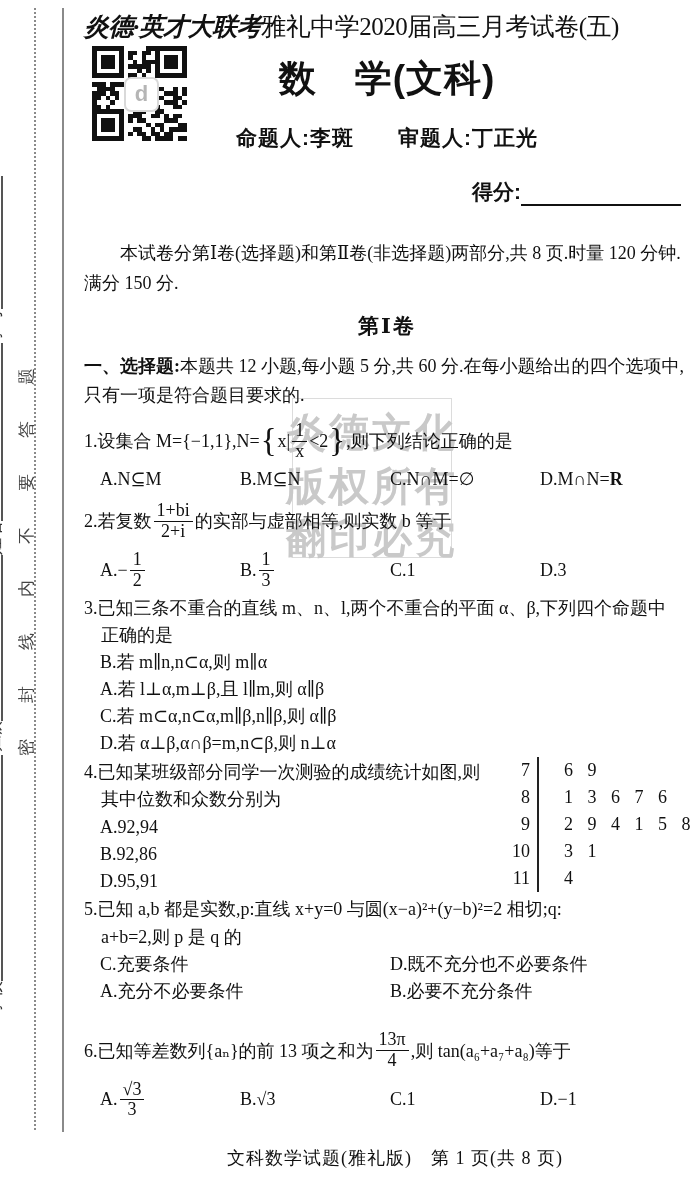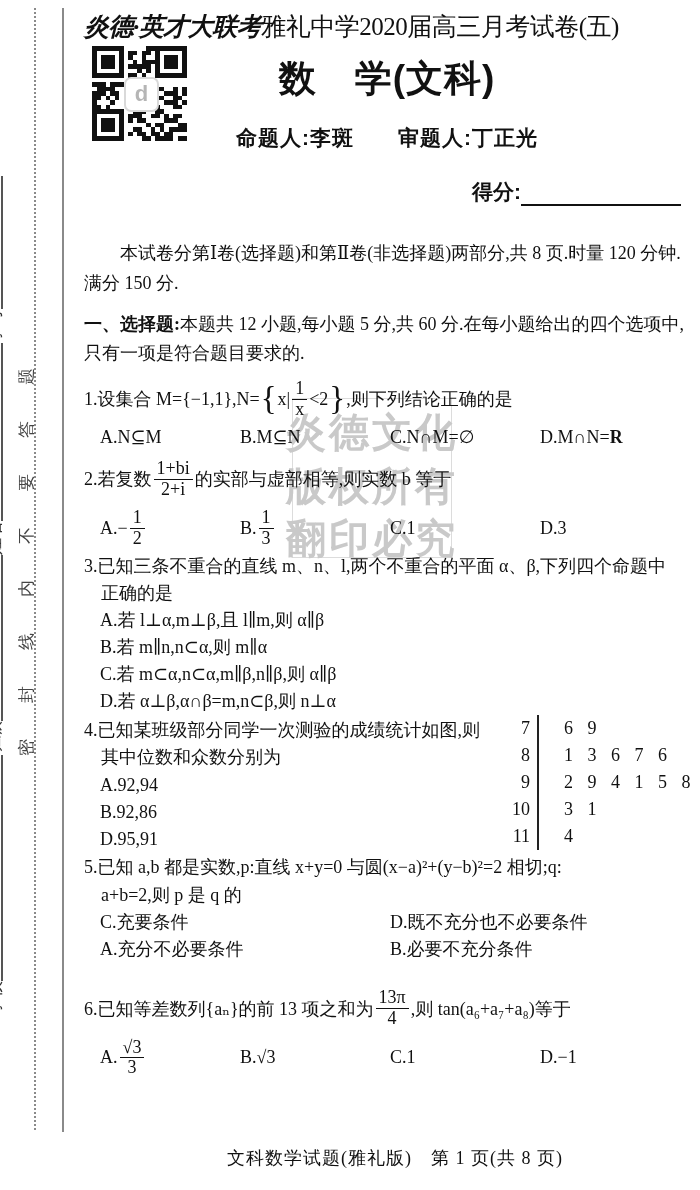--- a/index.html
+++ b/index.html
@@ -597,20 +597,21 @@
       <span>命题人:李斑</span><span>　　</span><span>审题人:丁正光</span>
     </div>
 
     <div class="score-line sans">
       <span>得分:</span><span class="score-blank"></span>
     </div>
   </div>
 
   <p class="intro">本试卷分第Ⅰ卷(选择题)和第Ⅱ卷(非选择题)两部分,共 8 页.时量 120 分钟.满分 150 分.</p>
 
+  <div class="sec-title">第Ⅰ卷</div>
 
   <p class="instructions">
     <span class="lead">一、选择题:</span><span>本题共 12 小题,每小题 5 分,共 60 分.在每小题给出的四个选项中,只有一项是符合题目要求的.</span>
   </p>
 
   <div class="q q1">
     <div class="stem mline">
       <span>1.设集合 M={−1,1},N=</span><span class="brace">{</span><span>x|</span><span class="frac"><span class="num">1</span><span class="den">x</span></span><span>&lt;2</span><span class="brace">}</span><span>,则下列结论正确的是</span>
     </div>
     <div class="optrow">
@@ -630,22 +631,22 @@
       <span class="c2 optcell"><span>B.</span><span class="frac"><span class="num">1</span><span class="den">3</span></span></span>
       <span class="c3">C.1</span>
       <span class="c4">D.3</span>
     </div>
   </div>
 
   <div class="q q3">
     <div>3.已知三条不重合的直线 m、n、l,两个不重合的平面 α、β,下列四个命题中</div>
     <div class="l2">正确的是</div>
     <div class="optlines">
+      <div>B.若 m∥n,n⊂α,则 m∥α</div>
       <div>A.若 l⊥α,m⊥β,且 l∥m,则 α∥β</div>
-      <div>B.若 m∥n,n⊂α,则 m∥α</div>
       <div>C.若 m⊂α,n⊂α,m∥β,n∥β,则 α∥β</div>
       <div>D.若 α⊥β,α∩β=m,n⊂β,则 n⊥α</div>
     </div>
   </div>
 
   <div class="q q4">
     <div class="stemtext">4.已知某班级部分同学一次测验的成绩统计如图,则</div>
     <div class="stemtext l2">其中位数和众数分别为</div>
     <div class="optlines">
       <div>A.92,94</div>

